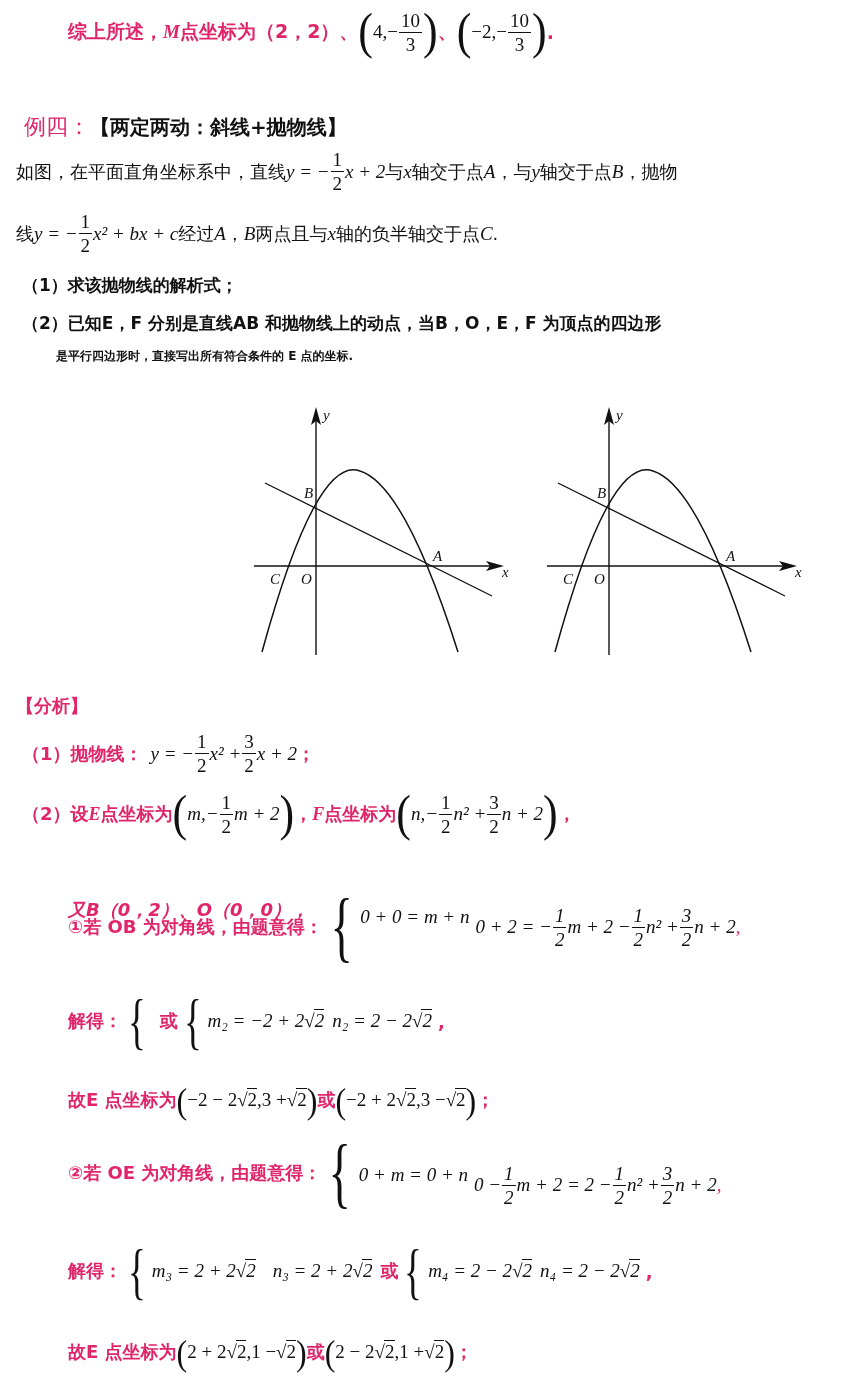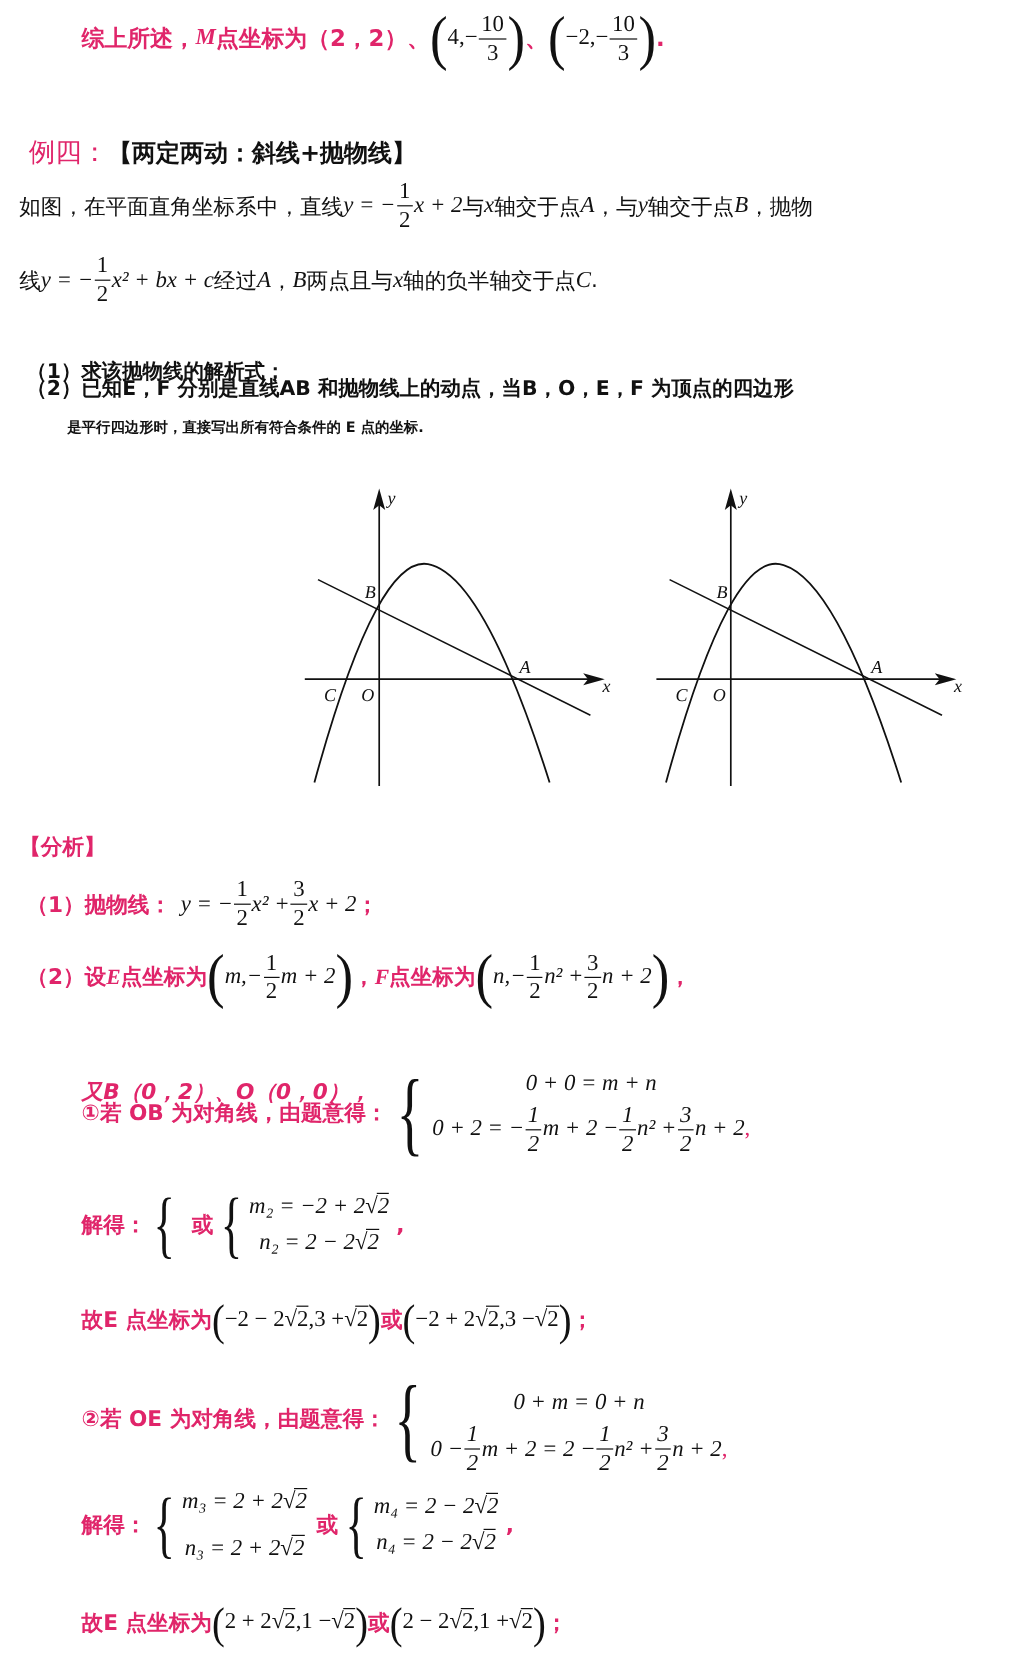--- a/index.html
+++ b/index.html
@@ -9,21 +9,21 @@
   .pink { color:#e0256a; font-weight:bold; }
   .bold { font-weight:bold; }
   .cjk { font-family:"DejaVu Sans", sans-serif; }
   .math { font-family:"Liberation Serif", serif; color:#111; font-weight:normal; font-size:19px; }
   .mi { font-style:italic; }
   .frac { display:inline-flex; flex-direction:column; align-items:center; vertical-align:middle; margin:0 1px; line-height:1; }
   .frac .num { padding:0 2px 2px; border-bottom:1px solid #111; }
   .frac .den { padding:2px 2px 0; }
   .paren { display:inline-block; font-size:44px; transform:scaleY(1.15); vertical-align:middle; font-weight:normal; color:#111; font-family:"Liberation Serif", serif; line-height:1; }
   .brace { display:inline-block; font-size:78px; font-weight:normal; color:#111; vertical-align:middle; line-height:1; font-family:"Liberation Serif", serif; transform:scaleX(0.6); }
-  .sys { display:inline-flex; flex-direction:column; vertical-align:middle; gap:14px;text-align:center; }
+  .sys { display:inline-flex; flex-direction:row; vertical-align:middle; gap:14px; }
   .sqrt { border-top:1px solid #111; padding-left:1px; margin-left:-1px; }
   .row { display:flex; align-items:center; }
   svg text { font-family:"Liberation Serif", serif; font-style:italic; font-size:15px; fill:#111; }
 </style>
 </head>
 <body>
 
 <div class="abs row pink cjk" style="left:68px; top:10px; font-size:19px;">
   <span>综上所述，</span>
   <span class="mi" style="font-family:'Liberation Serif',serif;">M</span>
@@ -82,21 +82,21 @@
   <span class="math mi">A</span>
   <span>，</span>
   <span class="math mi">B</span>
   <span>两点且与</span>
   <span class="math mi">x</span>
   <span>轴的负半轴交于点</span>
   <span class="math mi">C</span>
   <span>.</span>
 </div>
 
-<div class="abs cjk bold" style="left:22px; top:274px; font-size:17px; color:#111;margin-top:24px;">（1）求该抛物线的解析式；</div>
+<div class="abs cjk bold" style="left:22px; top:274px; font-size:17px; color:#111;">（1）求该抛物线的解析式；</div>
 <div class="abs cjk bold" style="left:22px; top:312px; font-size:17px; color:#111;">（2）已知E，F 分别是直线AB 和抛物线上的动点，当B，O，E，F 为顶点的四边形</div>
 <div class="abs cjk bold" style="left:56px; top:348px; font-size:12px; color:#111;">是平行四边形时，直接写出所有符合条件的 E 点的坐标.</div>
 
 <svg class="abs" style="left:240px; top:395px;" width="280" height="270" viewBox="0 0 280 270">
   <line x1="76" y1="260" x2="76" y2="20" stroke="#111" stroke-width="1.4"></line>
   <polygon points="76,12 71,30 76,26 81,30" fill="#111"></polygon>
   <line x1="14" y1="171" x2="255" y2="171" stroke="#111" stroke-width="1.4"></line>
   <polygon points="264,171 246,166 250,171 246,176" fill="#111"></polygon>
   <line x1="25" y1="88" x2="252" y2="201" stroke="#111" stroke-width="1.3"></line>
   <path d="M22,257 Q 76,60 120,76 Q 165,90 218,257" fill="none" stroke="#111" stroke-width="1.5"></path>

